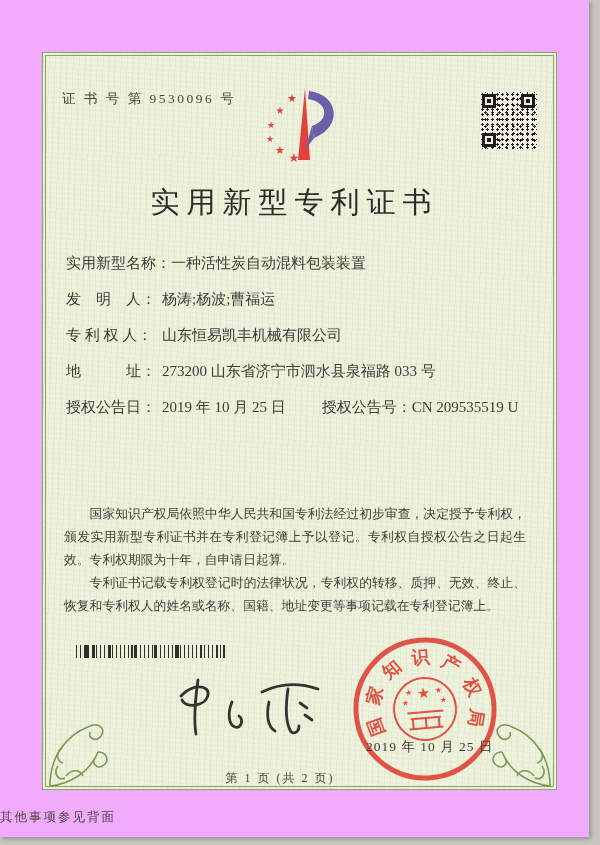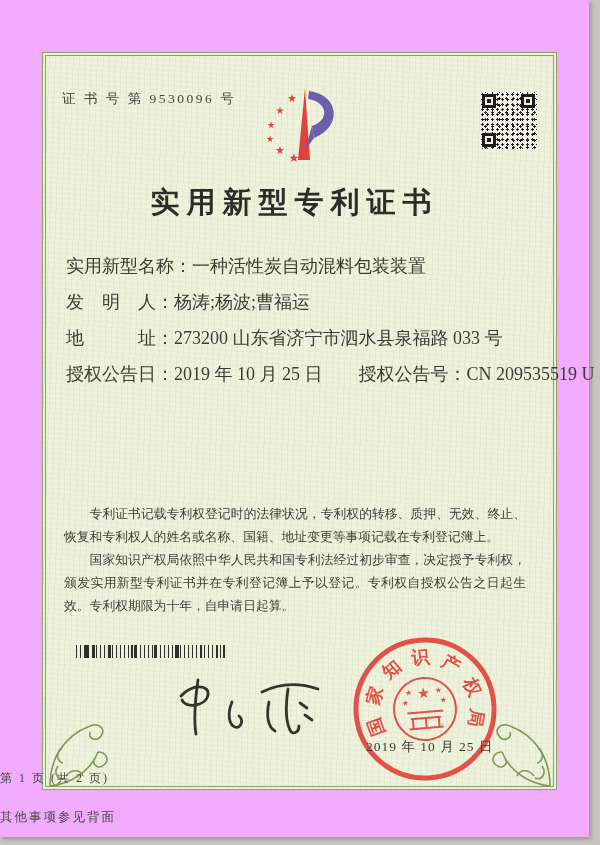--- a/index.html
+++ b/index.html
@@ -46,26 +46,26 @@
   }
   .qr .finder {
     position:absolute; width:14px; height:14px; border:3px solid #1d1e1a; background:#f2efe6;
   }
   .qr .finder::after {
     content:""; position:absolute; left:2px; top:2px; width:4px; height:4px; background:#1d1e1a;
   }
   .qr .f-tl { left:2px; top:2px; } .qr .f-tr { right:2px; top:2px; } .qr .f-bl { left:2px; bottom:2px; }
   .title {
     position:absolute; left:0; top:183px; width:589px;
-    text-align:center; font-size:29px; font-weight:700;
+    text-align:center; font-size:29px; font-weight:400;
     letter-spacing:7px; color:#2d2c28;
   }
   
   .fields { position:absolute; left:66px; top:254px; width:470px; }
-  .frow { height:36px; font-size:18px; color:#3c3b36; white-space:nowrap; }
+  .frow { height:36px; font-size:15px; color:#3c3b36; white-space:nowrap; }
   .frow .lab { display:inline-block; min-width:96px; }
   .grant-no { margin-left:36px; }
   
   .paras {
     position:absolute; left:64px; top:503px; width:462px;
     font-size:12.8px; line-height:23px; color:#403e38;
     text-align:justify;
   }
   .paras p { text-indent:2em; }
   
@@ -80,21 +80,21 @@
   .director { position:absolute; left:86px; top:692px; font-size:15px; color:#32312c; line-height:28px; }
   .sig { position:absolute; left:168px; top:672px; width:165px; height:72px; }
   
   .seal { position:absolute; left:350px; top:634px; width:150px; height:150px; transform:rotate(-5deg); opacity:.92; }
   .seal-date {
     position:absolute; left:366px; top:738px; font-size:13.5px; color:#43392f;
     letter-spacing:1px; white-space:nowrap;
   }
   
   .page-num {
-    position:absolute; left:0; top:770px; width:560px; text-align:left;
+    position:absolute; left:0; top:770px; width:560px; text-align:center;
     font-size:12px; color:#45443e; letter-spacing:2px;
   }
   .back-note {
     position:absolute; left:0; top:809px; width:548px; text-align:left;
     font-size:12.5px; color:#4a473f; letter-spacing:2px;
   }
   
   .flourish { position:absolute; width:78px; height:92px; }
   .fl-left  { left:40px; top:700px; }
   .fl-right { left:482px; top:700px; transform:scaleX(-1); }
@@ -130,30 +130,33 @@
   <div class="title">实用新型专利证书</div>
 
   <div class="fields">
     <div class="frow">
       <span class="lab">实用新型名称：</span><span>一种活性炭自动混料包装装置</span>
     </div>
     <div class="frow">
       <span class="lab">发　明　人：</span><span>杨涛;杨波;曹福运</span>
     </div>
     <div class="frow">
+      <span class="lab">专 利 权 人：</span><span>山东恒易凯丰机械有限公司</span>
+    </div>
+    <div class="frow">
       <span class="lab">地　　　址：</span><span>273200 山东省济宁市泗水县泉福路 033 号</span>
     </div>
     <div class="frow">
       <span class="lab">授权公告日：</span><span>2019 年 10 月 25 日</span><span class="grant-no"><span>授权公告号：</span><span>CN 209535519 U</span></span>
     </div>
   </div>
 
   <div class="paras">
+    <p>国家知识产权局依照中华人民共和国专利法经过初步审查，决定授予专利权，颁发实用新型专利证书并在专利登记簿上予以登记。专利权自授权公告之日起生效。专利权期限为十年，自申请日起算。</p>
     <p>专利证书记载专利权登记时的法律状况，专利权的转移、质押、无效、终止、恢复和专利权人的姓名或名称、国籍、地址变更等事项记载在专利登记簿上。</p>
-    <p>国家知识产权局依照中华人民共和国专利法经过初步审查，决定授予专利权，颁发实用新型专利证书并在专利登记簿上予以登记。专利权自授权公告之日起生效。专利权期限为十年，自申请日起算。</p>
   </div>
 
   <div class="barcode"></div>
 
 
   <svg class="sig" viewBox="0 0 165 72" fill="none" stroke="#34332d" stroke-width="2.8" stroke-linecap="round">
     <path d="M30,8 C28,22 25,44 28,62"></path>
     <path d="M13,24 C25,11 42,13 40,23 C38,34 18,37 14,28"></path>
     <path d="M64,30 C59,42 61,53 67,55 C73,57 76,48 71,44"></path>
     <path d="M94,20 C112,11 132,11 150,17"></path>

